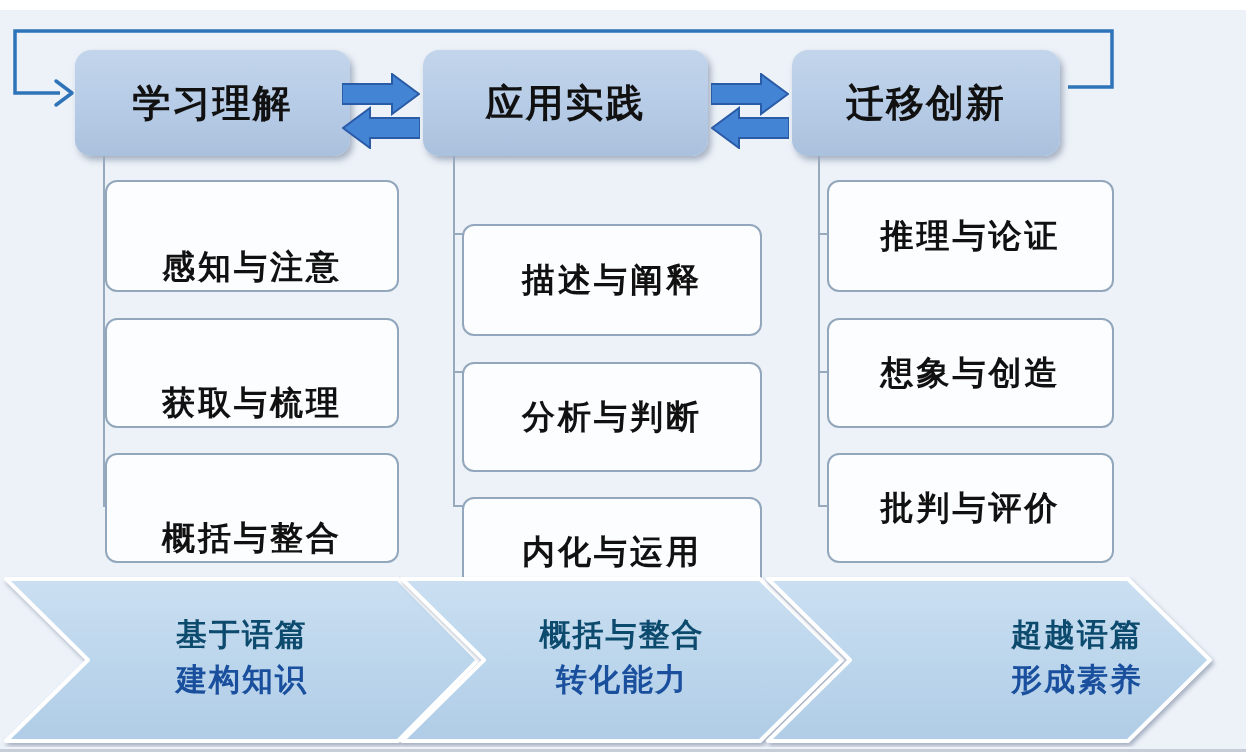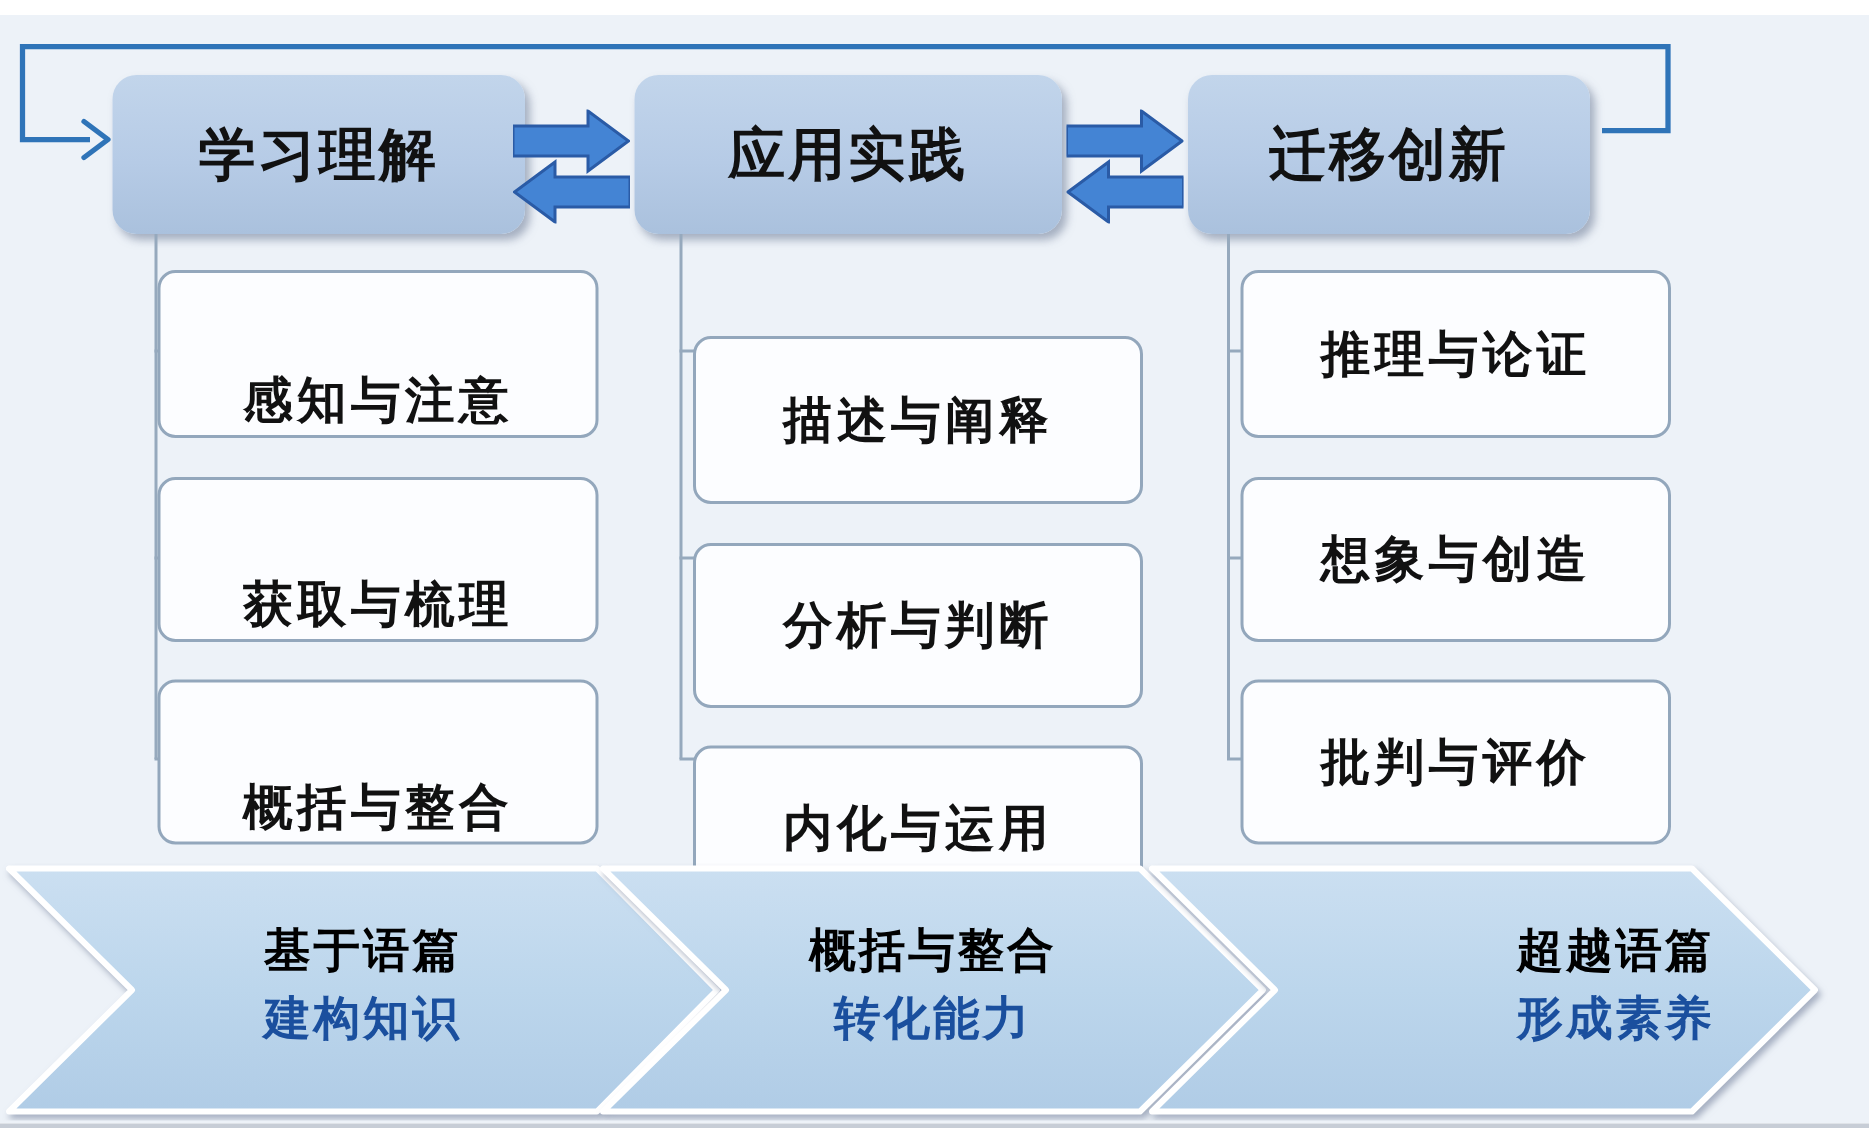--- a/index.html
+++ b/index.html
@@ -76,21 +76,21 @@
   }
   .outcome-text{
     position:absolute;top:612px;width:300px;
     text-align:center;font-size:31px;font-weight:700;
     line-height:45px;letter-spacing:2px;
     color:var(--chevron-text,#1b5390);
   }
   .outcome-1{left:92px;}
   .outcome-2{left:472px;}
   .outcome-3{left:843px;text-align:right;}
-  .outcome-text .l1{display:block;color:#000000;}
+  .outcome-text .l1{display:block;color:#0c4a6e;}
   .outcome-text .l2{display:block;color:#1a4f9e;}
 </style>
 </head>
 <body>
 
 <div class="canvas">
 
   <div class="bg-area"></div>
 
   <svg class="overlay" width="1246" height="752" viewBox="0 0 1246 752">

